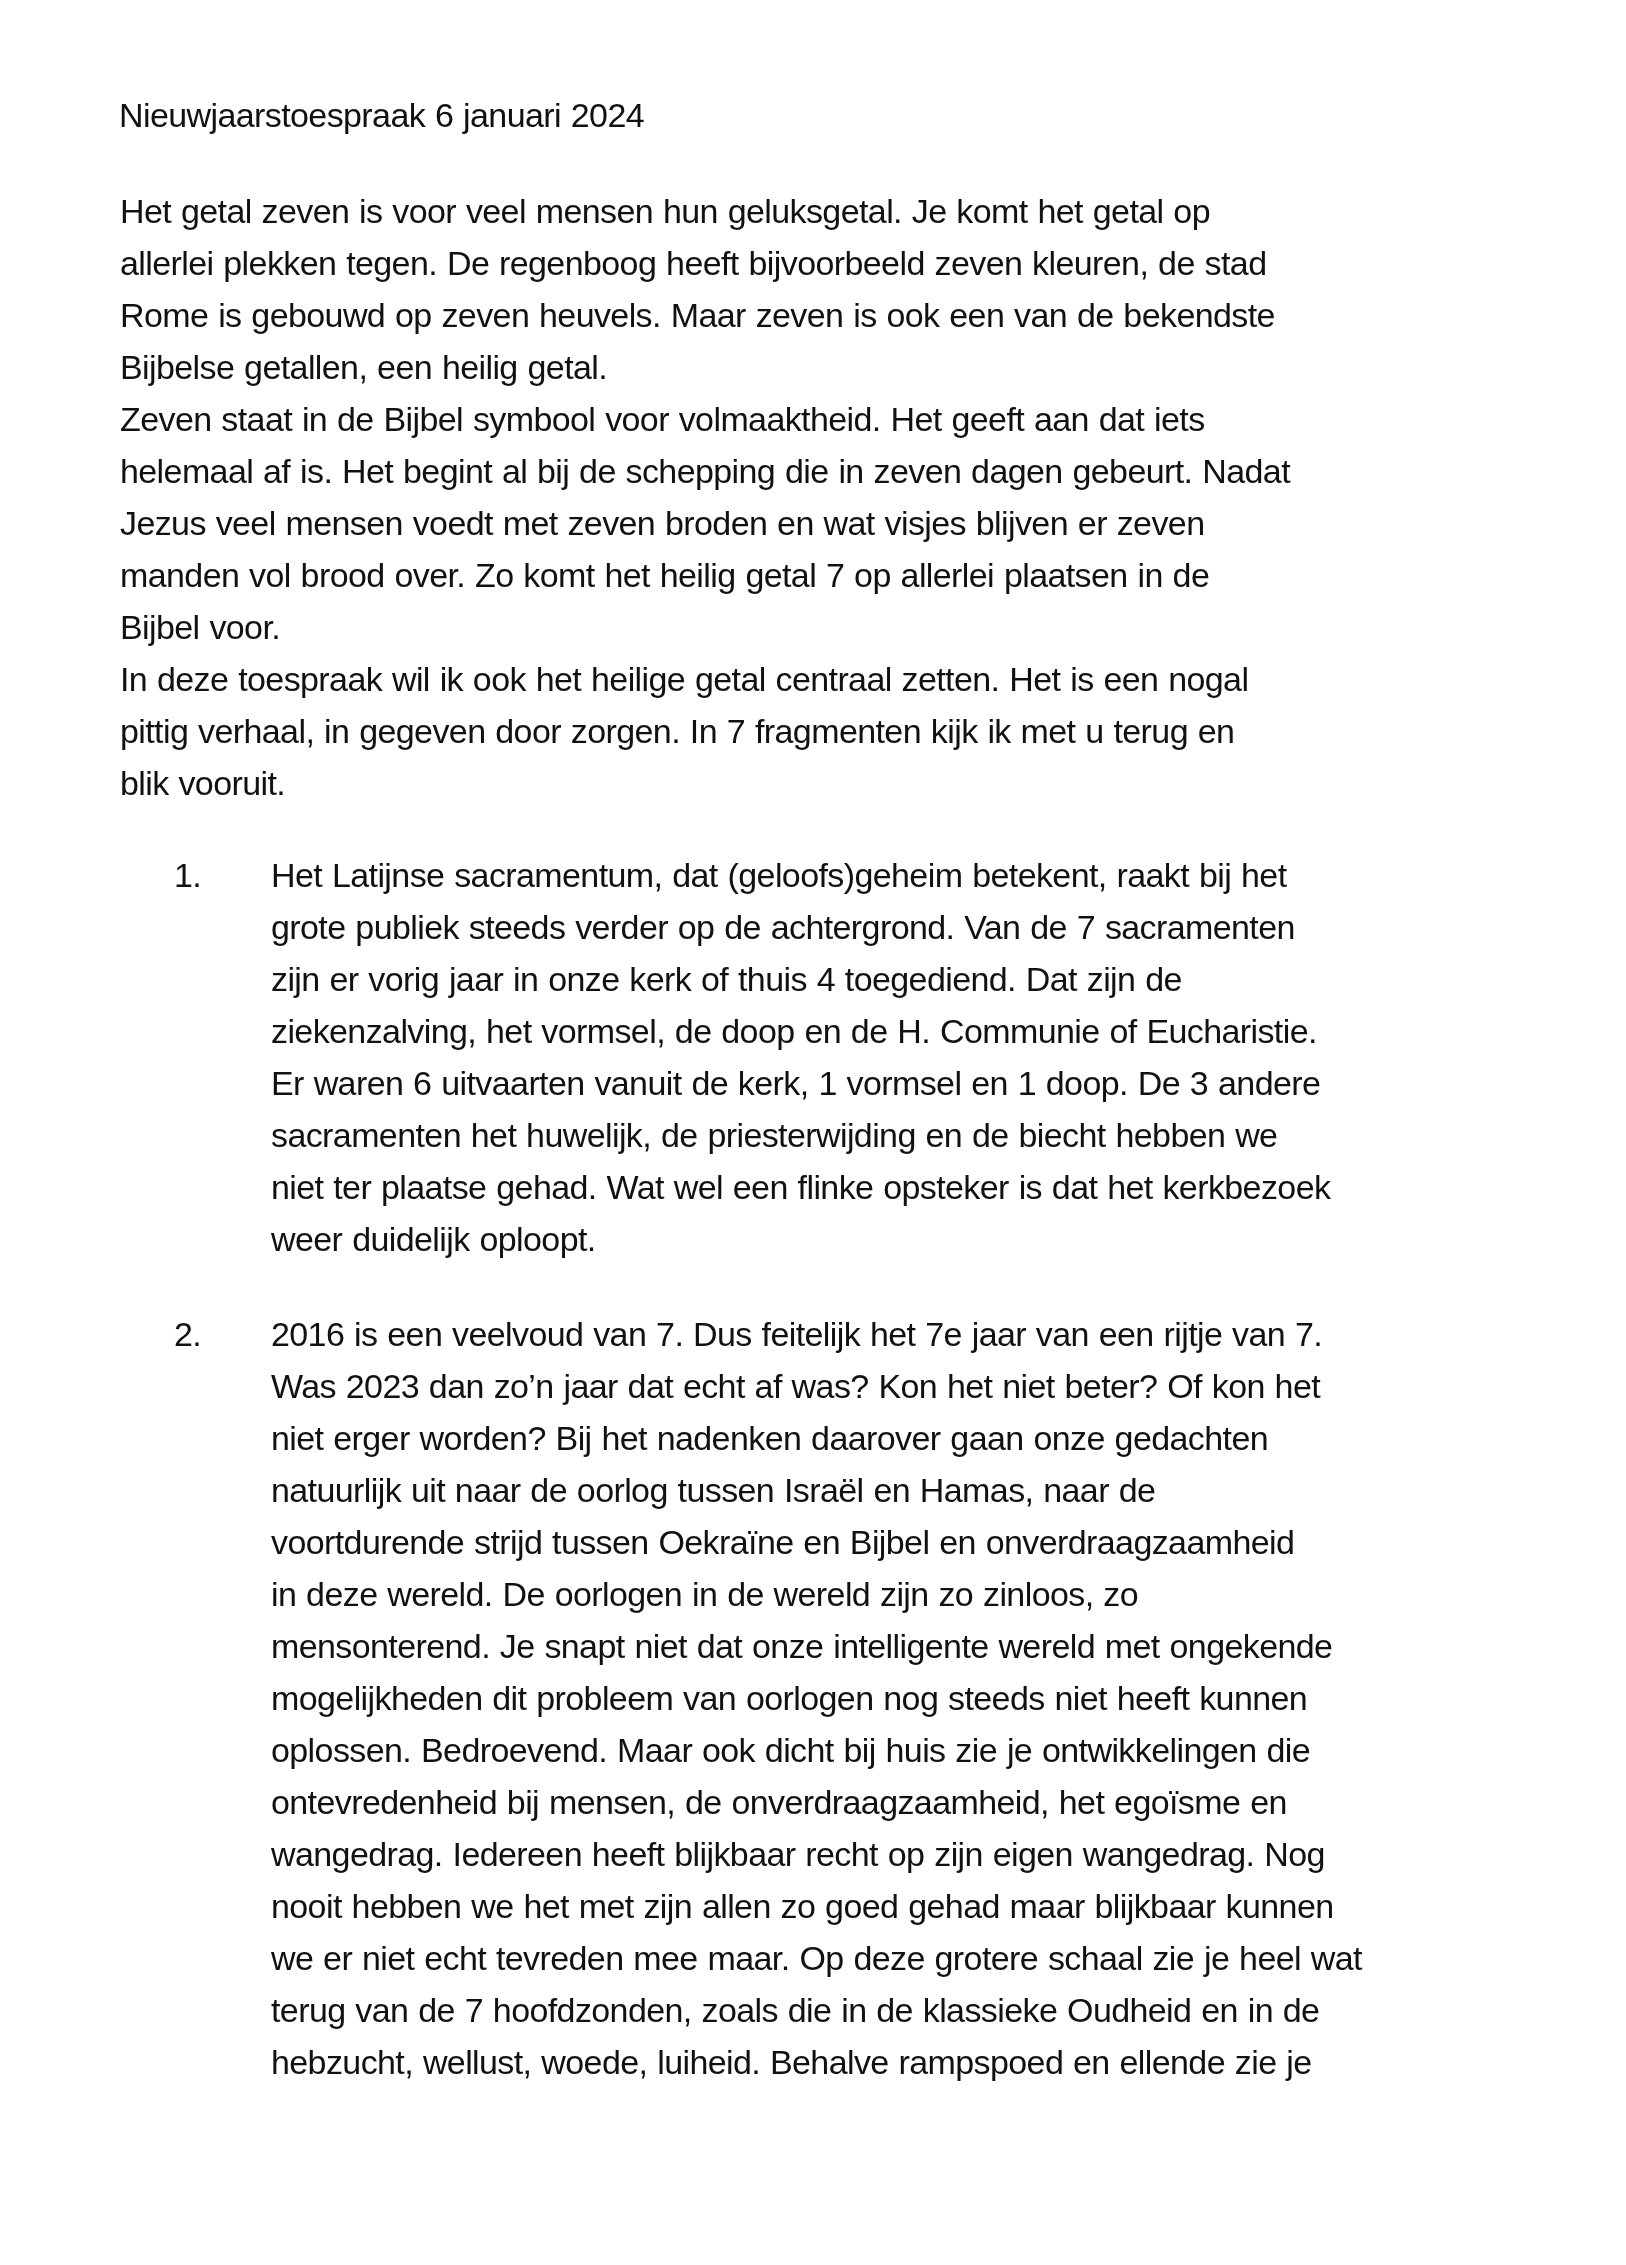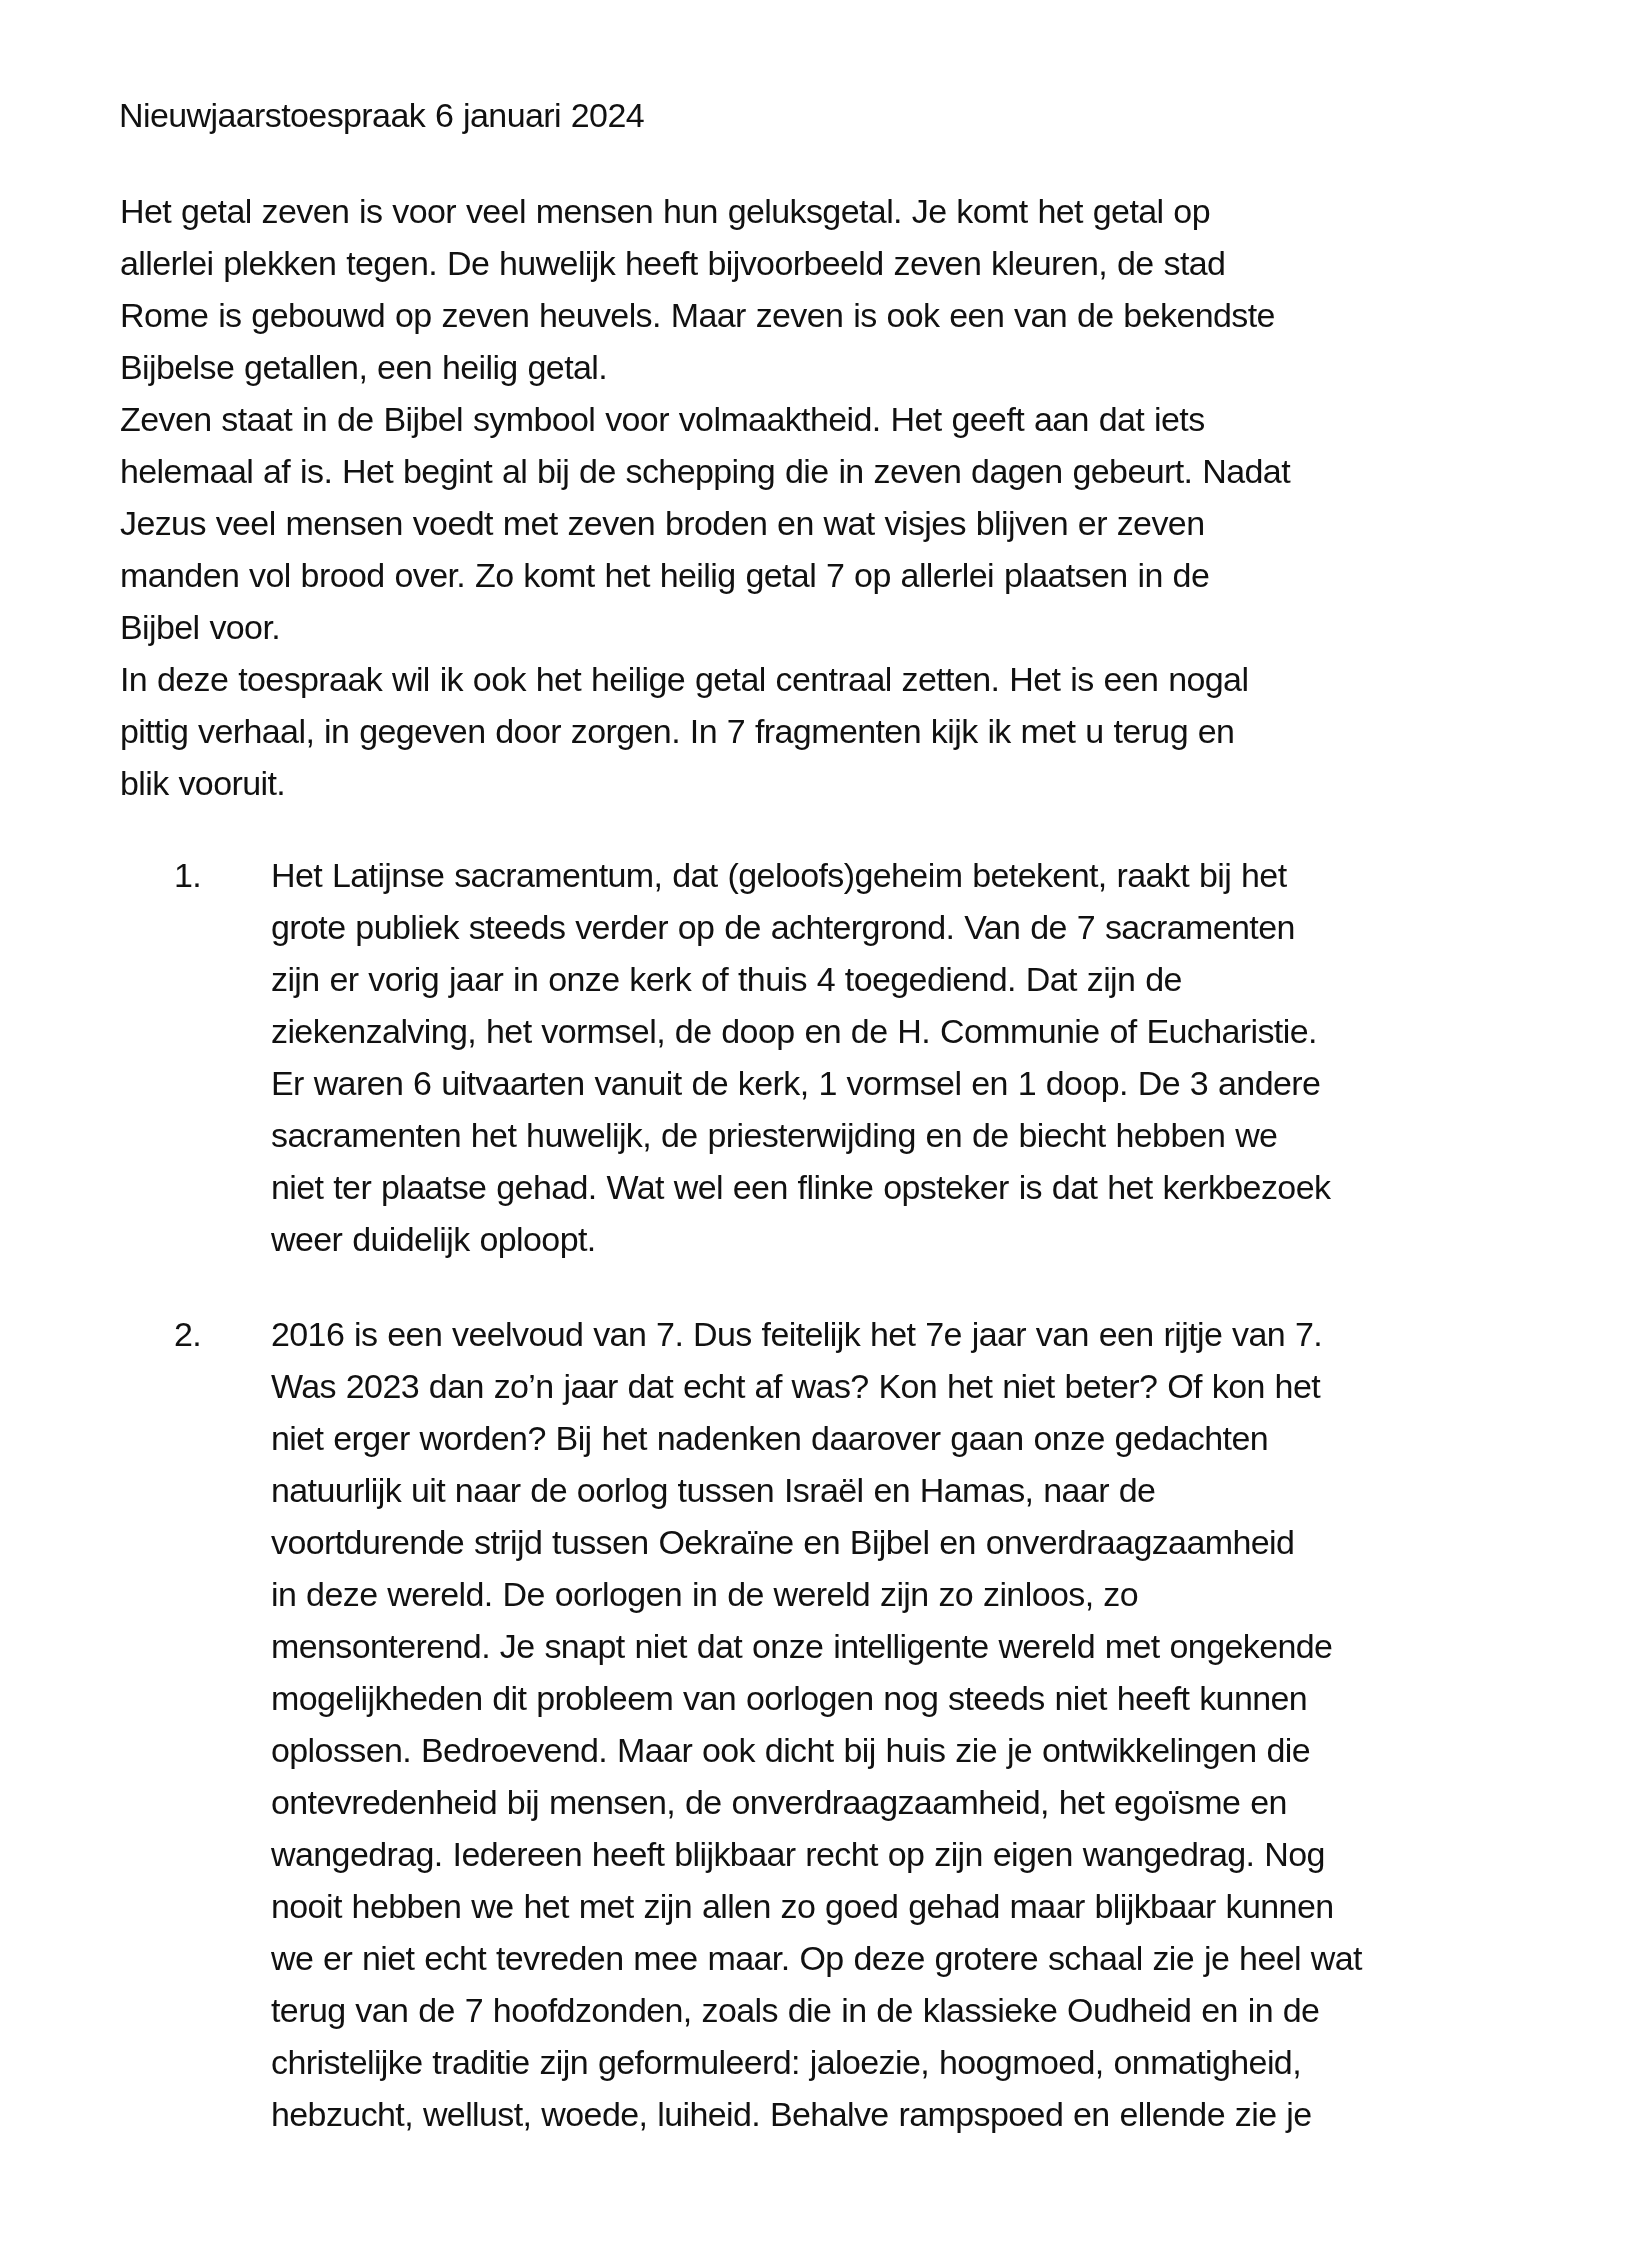--- a/index.html
+++ b/index.html
@@ -30,21 +30,21 @@
 </style>
 </head>
 <body>
 
 <div class="page">
 
   <h1 class="title">Nieuwjaarstoespraak 6 januari 2024</h1>
 
   <div class="intro">
     <span class="line">Het getal zeven is voor veel mensen hun geluksgetal. Je komt het getal op</span>
-    <span class="line">allerlei plekken tegen. De huwelijk heeft bijvoorbeeld zeven kleuren, de stad</span>
+    <span class="line">allerlei plekken tegen. De regenboog heeft bijvoorbeeld zeven kleuren, de stad</span>
     <span class="line">Rome is gebouwd op zeven heuvels. Maar zeven is ook een van de bekendste</span>
     <span class="line">Bijbelse getallen, een heilig getal.</span>
     <span class="line">Zeven staat in de Bijbel symbool voor volmaaktheid. Het geeft aan dat iets</span>
     <span class="line">helemaal af is. Het begint al bij de schepping die in zeven dagen gebeurt. Nadat</span>
     <span class="line">Jezus veel mensen voedt met zeven broden en wat visjes blijven er zeven</span>
     <span class="line">manden vol brood over. Zo komt het heilig getal 7 op allerlei plaatsen in de</span>
     <span class="line">Bijbel voor.</span>
     <span class="line">In deze toespraak wil ik ook het heilige getal centraal zetten. Het is een nogal</span>
     <span class="line">pittig verhaal, in gegeven door zorgen. In 7 fragmenten kijk ik met u terug en</span>
     <span class="line">blik vooruit.</span>
@@ -74,19 +74,18 @@
       <span class="line">voortdurende strijd tussen Oekraïne en Bijbel en onverdraagzaamheid</span>
       <span class="line">in deze wereld. De oorlogen in de wereld zijn zo zinloos, zo</span>
       <span class="line">mensonterend. Je snapt niet dat onze intelligente wereld met ongekende</span>
       <span class="line">mogelijkheden dit probleem van oorlogen nog steeds niet heeft kunnen</span>
       <span class="line">oplossen. Bedroevend. Maar ook dicht bij huis zie je ontwikkelingen die</span>
       <span class="line">ontevredenheid bij mensen, de onverdraagzaamheid, het egoïsme en</span>
       <span class="line">wangedrag. Iedereen heeft blijkbaar recht op zijn eigen wangedrag. Nog</span>
       <span class="line">nooit hebben we het met zijn allen zo goed gehad maar blijkbaar kunnen</span>
       <span class="line">we er niet echt tevreden mee maar. Op deze grotere schaal zie je heel wat</span>
       <span class="line">terug van de 7 hoofdzonden, zoals die in de klassieke Oudheid en in de</span>
-      <span class="line">christelijke traditie zijn geformuleerd: jaloezie, hoogmoed, onmatigheid,</span>
       <span class="line">hebzucht, wellust, woede, luiheid. Behalve rampspoed en ellende zie je</span>
     </div>
   </div>
 
 </div>
 
 
 </body></html>

